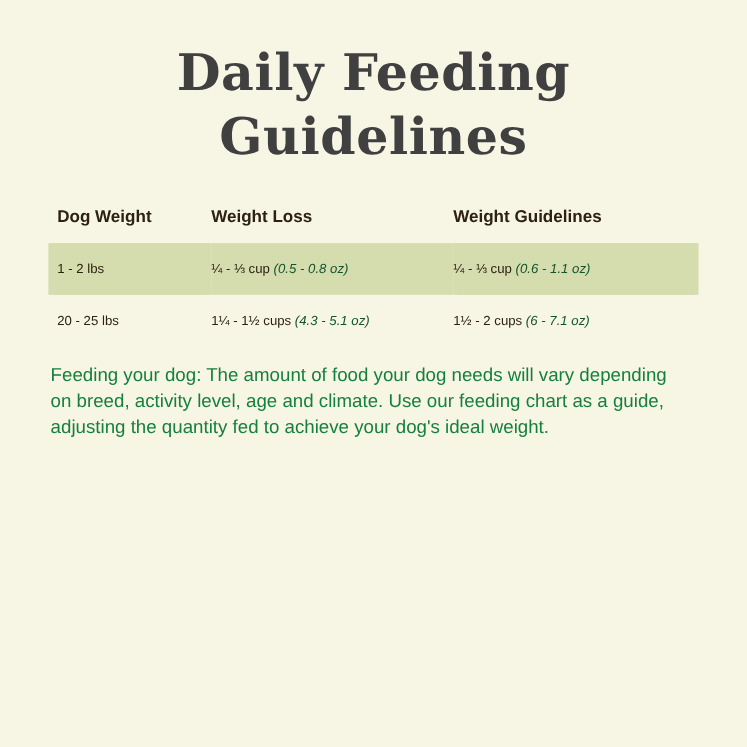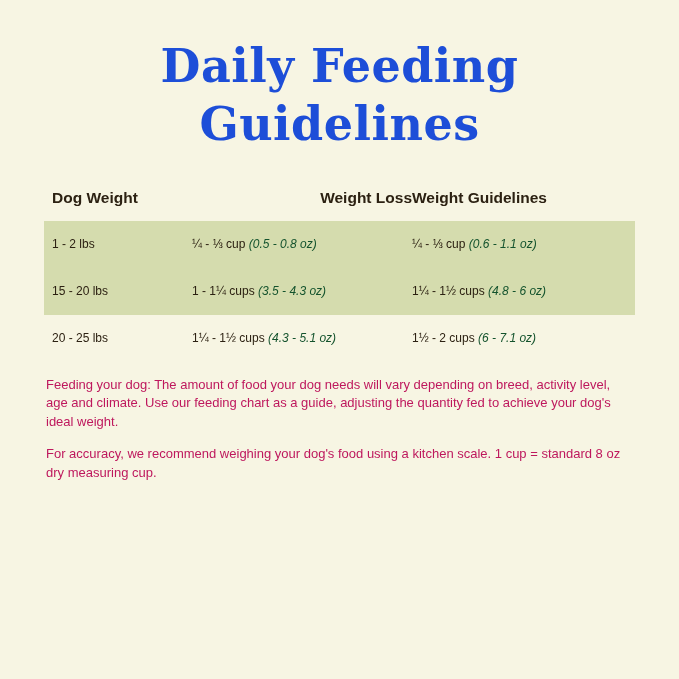--- a/index.html
+++ b/index.html
@@ -24,41 +24,41 @@
   .title-block {
     padding-top: 38px;
     text-align: center;
   }
   .title-line {
     font-family: "DejaVu Serif", serif;
     font-weight: bold;
     font-size: 46px;
     line-height: 1.25;
     letter-spacing: 0.5px;
-    color: #1d4ed8;
+    color: #404040;
   }
   .table-wrap {
     margin-top: 36px;
     padding: 0 48px;
   }
   table.feed {
     width: 100%;
     border-collapse: collapse;
     table-layout: fixed;
   }
   table.feed th {
     text-align: left;
     font-size: 15.5px;
     font-weight: bold;
     color: #2c2112;
     padding: 0 0 14px 0;
     vertical-align: bottom;
   }
   table.feed th.c0 { width: 140px; padding-left: 4px; }
-  table.feed th.c1 { width: 220px; text-align: right; }
+  table.feed th.c1 { width: 220px; }
   table.feed th.c2 { width: auto; }
   table.feed td {
     font-size: 12px;
     color: #2c2112;
     padding: 16px 0;
     vertical-align: middle;
     line-height: 1.25;
   }
   table.feed td.c0 { padding-left: 4px; }
   tr.shaded td {
@@ -68,23 +68,23 @@
   tr.shaded td.c2 { box-shadow: 4px 0 0 0 #d5dcae; }
   .oz {
     font-style: italic;
     color: #14532d;
   }
   .notes {
     padding: 14px 42px 0 46px;
   }
   .notes p {
     margin: 0 0 14px 0;
-    font-size: 13px;
+    font-size: 17px;
     line-height: 1.42;
-    color: #be185d;
+    color: #15803d;
     max-width: 580px;
   }
 </style>
 </head>
 <body>
 
 <div class="page">
 
   <div class="title-block">
     <div class="title-line">Daily Feeding</div>
@@ -99,32 +99,26 @@
           <th class="c1">Weight Loss</th>
           <th class="c2">Weight Guidelines</th>
         </tr>
       </thead>
       <tbody>
         <tr class="shaded">
           <td class="c0">1 - 2 lbs</td>
           <td class="c1"><span>¼ - ⅓ cup</span> <span class="oz">(0.5 - 0.8 oz)</span></td>
           <td class="c2"><span>¼ - ⅓ cup</span> <span class="oz">(0.6 - 1.1 oz)</span></td>
         </tr>
-        <tr class="shaded">
-          <td class="c0">15 - 20 lbs</td>
-          <td class="c1"><span>1 - 1¼ cups</span> <span class="oz">(3.5 - 4.3 oz)</span></td>
-          <td class="c2"><span>1¼ - 1½ cups</span> <span class="oz">(4.8 - 6 oz)</span></td>
-        </tr>
         <tr>
           <td class="c0">20 - 25 lbs</td>
           <td class="c1"><span>1¼ - 1½ cups</span> <span class="oz">(4.3 - 5.1 oz)</span></td>
           <td class="c2"><span>1½ - 2 cups</span> <span class="oz">(6 - 7.1 oz)</span></td>
         </tr>
       </tbody>
     </table>
   </div>
 
   <div class="notes">
     <p>Feeding your dog: The amount of food your dog needs will vary depending on breed, activity level, age and climate. Use our feeding chart as a guide, adjusting the quantity fed to achieve your dog's ideal weight.</p>
-    <p>For accuracy, we recommend weighing your dog's food using a kitchen scale. 1 cup = standard 8 oz dry measuring cup.</p>
   </div>
 
 </div>
 
 </body></html>

